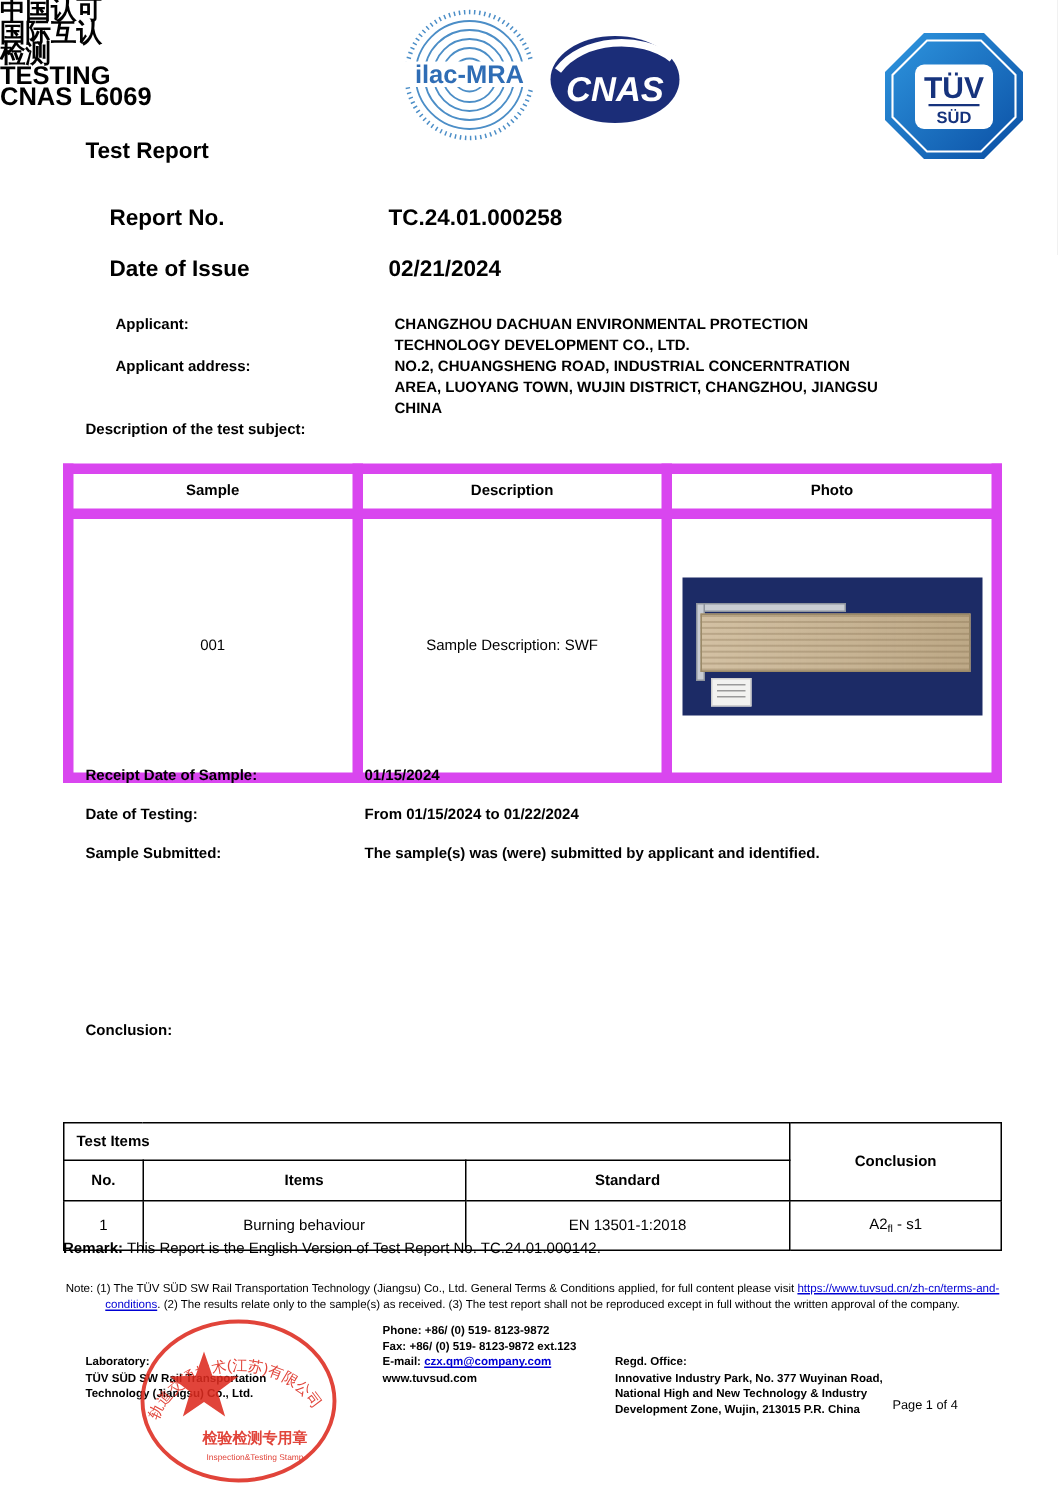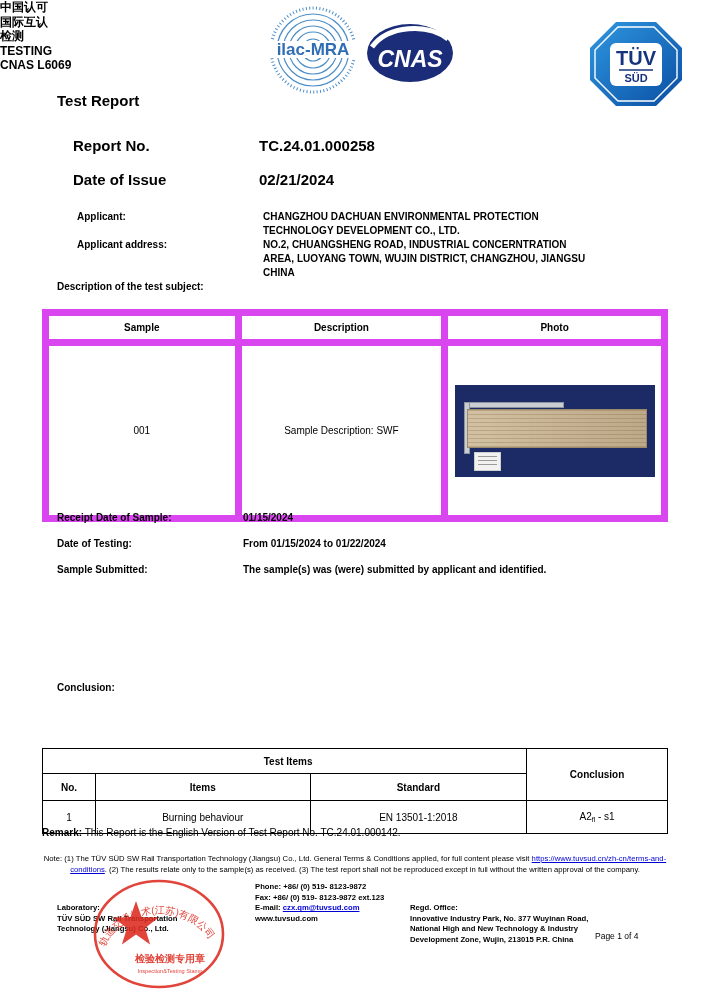--- a/index.html
+++ b/index.html
@@ -6,21 +6,21 @@
   .page{
     position:relative;width:705px;height:1000px;background:#ffffff;
     font-family:"Liberation Sans","DejaVu Sans",sans-serif;color:#000;
     margin:0 auto;overflow:hidden;
   }
   .b{font-weight:bold;}
   
   .logo{position:absolute;}
   #logo-ilac{left:266px;top:5px;}
   #logo-cnas{left:366px;top:23px;}
-  #accred{left:462px;top:11px;font-size:12px;font-weight:bold;line-height:14.6px;}
+  #accred{left:462px;top:11px;font-size:17px;font-weight:bold;line-height:14.6px;}
   #logo-tuv{left:588px;top:20px;}
   
   #title{position:absolute;left:57px;top:92px;font-size:15px;font-weight:bold;}
   #report-info{position:absolute;left:57px;top:137px;font-size:15px;font-weight:bold;margin-left:16px;}
   #report-info .row{display:flex;margin-bottom:17px;}
   #report-info .lab{width:186px;}
   
   #applicant{position:absolute;left:57px;top:210px;font-size:10px;font-weight:bold;line-height:14px;width:610px;margin-left:20px;}
   #applicant .row{display:flex;}
   #applicant .lab{width:186px;flex:0 0 186px;}
@@ -44,21 +44,21 @@
   
   #dates{position:absolute;left:57px;top:512px;font-size:10px;font-weight:bold;}
   #dates .row{display:flex;margin-bottom:15px;}
   #dates .lab{width:186px;flex:0 0 186px;}
   #dates .val{width:400px;}
   
   #conclusion-heading{position:absolute;left:57px;top:682px;font-size:10px;font-weight:bold;}
   #conclusion-table{position:absolute;left:42px;top:748px;width:626px;font-size:10px;}
   #conclusion-table th,#conclusion-table td{border:1px solid #000;text-align:center;vertical-align:middle;}
   #conclusion-table{border:1.5px solid #000;}
-  #conclusion-table .group{ text-align:center;padding-left:8px;height:22px;font-weight:bold;}
+  #conclusion-table .group{ text-align:left;padding-left:8px;height:22px;font-weight:bold;}
   #conclusion-table .sub-h{height:24px;font-weight:bold;}
   #conclusion-table .data{height:30px;font-weight:normal;}
   .subscript{font-size:7px;vertical-align:-2px;}
   #remark{position:absolute;left:42px;top:827px;font-size:10px;}
   
   #note{position:absolute;left:42px;top:854px;width:626px;font-size:7.7px;font-weight:normal;line-height:10.6px;text-align:center;}
   a.link{color:#0000d4;text-decoration:underline;}
   
   .foot{font-size:7.7px;font-weight:bold;line-height:10.6px;position:absolute;}
   #foot-lab{left:57px;top:903px;}
@@ -237,21 +237,21 @@
   <div id="foot-lab" class="foot">
     <div>Laboratory:</div>
     <div>TÜV SÜD SW Rail Transportation</div>
     <div>Technology (Jiangsu) Co., Ltd.</div>
   </div>
 
   <div id="foot-contact" class="foot">
     <div>Phone: +86/ (0) 519- 8123-9872</div>
     <div>Fax: +86/ (0) 519- 8123-9872 ext.123</div>
     <div>
-      <span>E-mail: </span><a class="link" href="#">czx.qm@tuvsud.com</a>
+      <span>E-mail: </span><a class="link" href="#">czx.qm@company.com</a>
     </div>
     <div>www.tuvsud.com</div>
   </div>
 
   <div id="foot-regd" class="foot">
     <div>Regd. Office:</div>
     <div>Innovative Industry Park, No. 377 Wuyinan Road,</div>
     <div>National High and New Technology &amp; Industry</div>
     <div>Development Zone, Wujin, 213015 P.R. China</div>
   </div>

